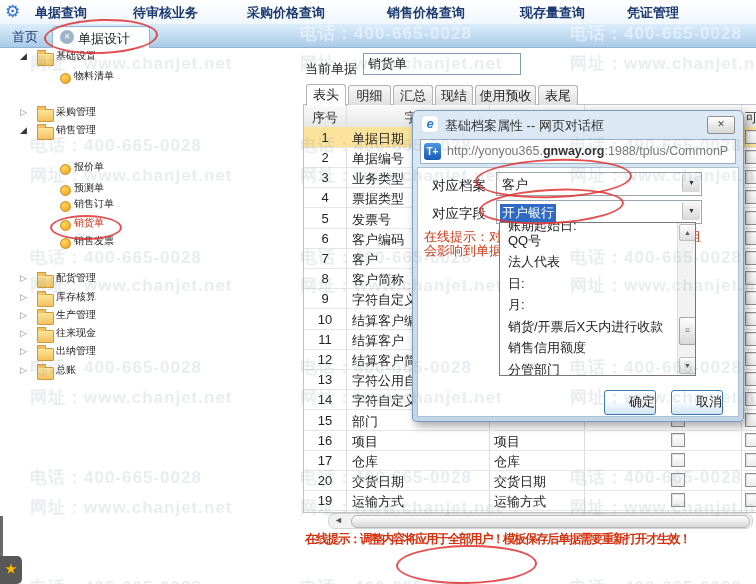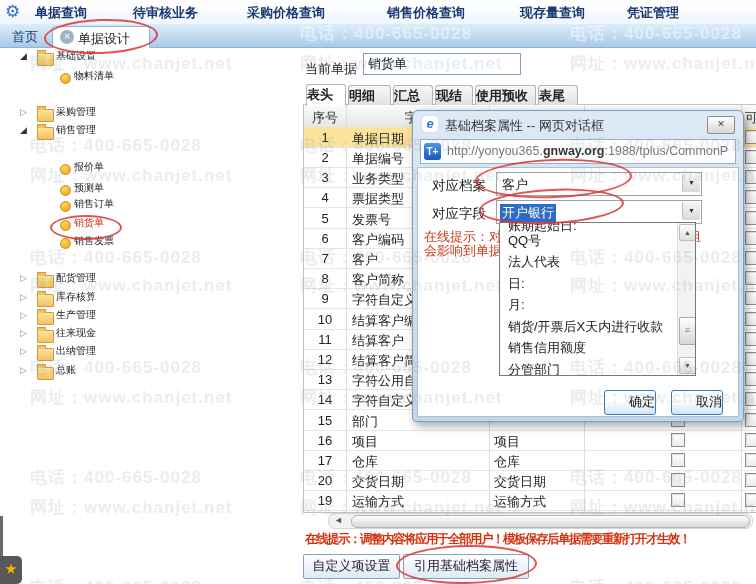--- a/index.html
+++ b/index.html
@@ -34,23 +34,23 @@
           background:radial-gradient(circle at 35% 30%,#ffd95e,#f09d1e);border:1px solid #cf8c16;}
   .tree-label{position:absolute;left:56px;top:1px;font-size:10px;color:#222;white-space:nowrap;}
   .lvl1 .tree-label{left:74px;}
   .tree-item.sel .tree-label{color:#d02a10;}
 
   
   .curdoc-label{position:absolute;left:305px;top:60px;font-size:13px;color:#222;}
   .curdoc-input{position:absolute;left:363px;top:53px;width:148px;height:20px;border:1px solid #7f9db9;
           font-family:"Liberation Sans",sans-serif;font-size:13px;color:#222;padding:0 4px;}
 
-  .ftab{position:absolute;top:85px;height:19px;line-height:19px;font-size:13px;color:#222;
+  .ftab{position:absolute;top:85px;height:19px;line-height:19px;text-align:center;font-size:13px;color:#222;
           background:linear-gradient(#f8f8f8,#e0e0e0);border:1px solid #b3b3b3;border-bottom:none;
-          border-radius:3px 3px 0 0;z-index:4;cursor:default;font-weight:bold;}
+          border-radius:3px 3px 0 0;z-index:4;cursor:default;}
   .ftab.active{background:#fff;top:84px;height:21px;z-index:6;}
 
   .dtable{position:absolute;left:303px;top:104px;width:453px;height:407px;border:1px solid #c3c3c3;
           background:#fff;overflow:hidden;z-index:3;}
   .thead{position:absolute;left:0;top:0;width:100%;height:22px;
           background:linear-gradient(#fbfbfb,#e6e6e6);border-bottom:1px solid #c3c3c3;}
   .th{position:absolute;top:4px;font-size:13px;color:#333;}
   .vln{position:absolute;top:0;bottom:0;width:1px;background:#ddd;}
   .trow{position:absolute;left:0;width:100%;height:20px;border-bottom:1px solid #e6e6e6;}
   .trow.hl{background:#fce39c;}
@@ -368,22 +368,20 @@
         <span class="chk chkb"></span>
     </div>
   </div>
 
   <div class="hscroll">
     <span class="hs-arrow">◄</span>
     <span class="hs-thumb"></span>
   </div>
 
   <div class="page-hint">在线提示：调整内容将应用于全部用户！模板保存后单据需要重新打开才生效！</div>
-  <span class="pbtn" style="left:303px;width:95px">自定义项设置</span>
-  <span class="pbtn" style="left:403px;width:124px">引用基础档案属性</span>
 
   <div class="dialog">
     <span class="ie-icon">e</span>
     <span class="dlg-title-text">基础档案属性 -- 网页对话框</span>
     <span class="dlg-close">✕</span>
     <div class="urlbox">
       <span class="tplus-icon">T+</span>
       <span class="url-text"><span>http://yonyou365.</span><b>gnway.org</b><span>:1988/tplus/CommonP</span></span>
     </div>
     <div class="dlg-body">

